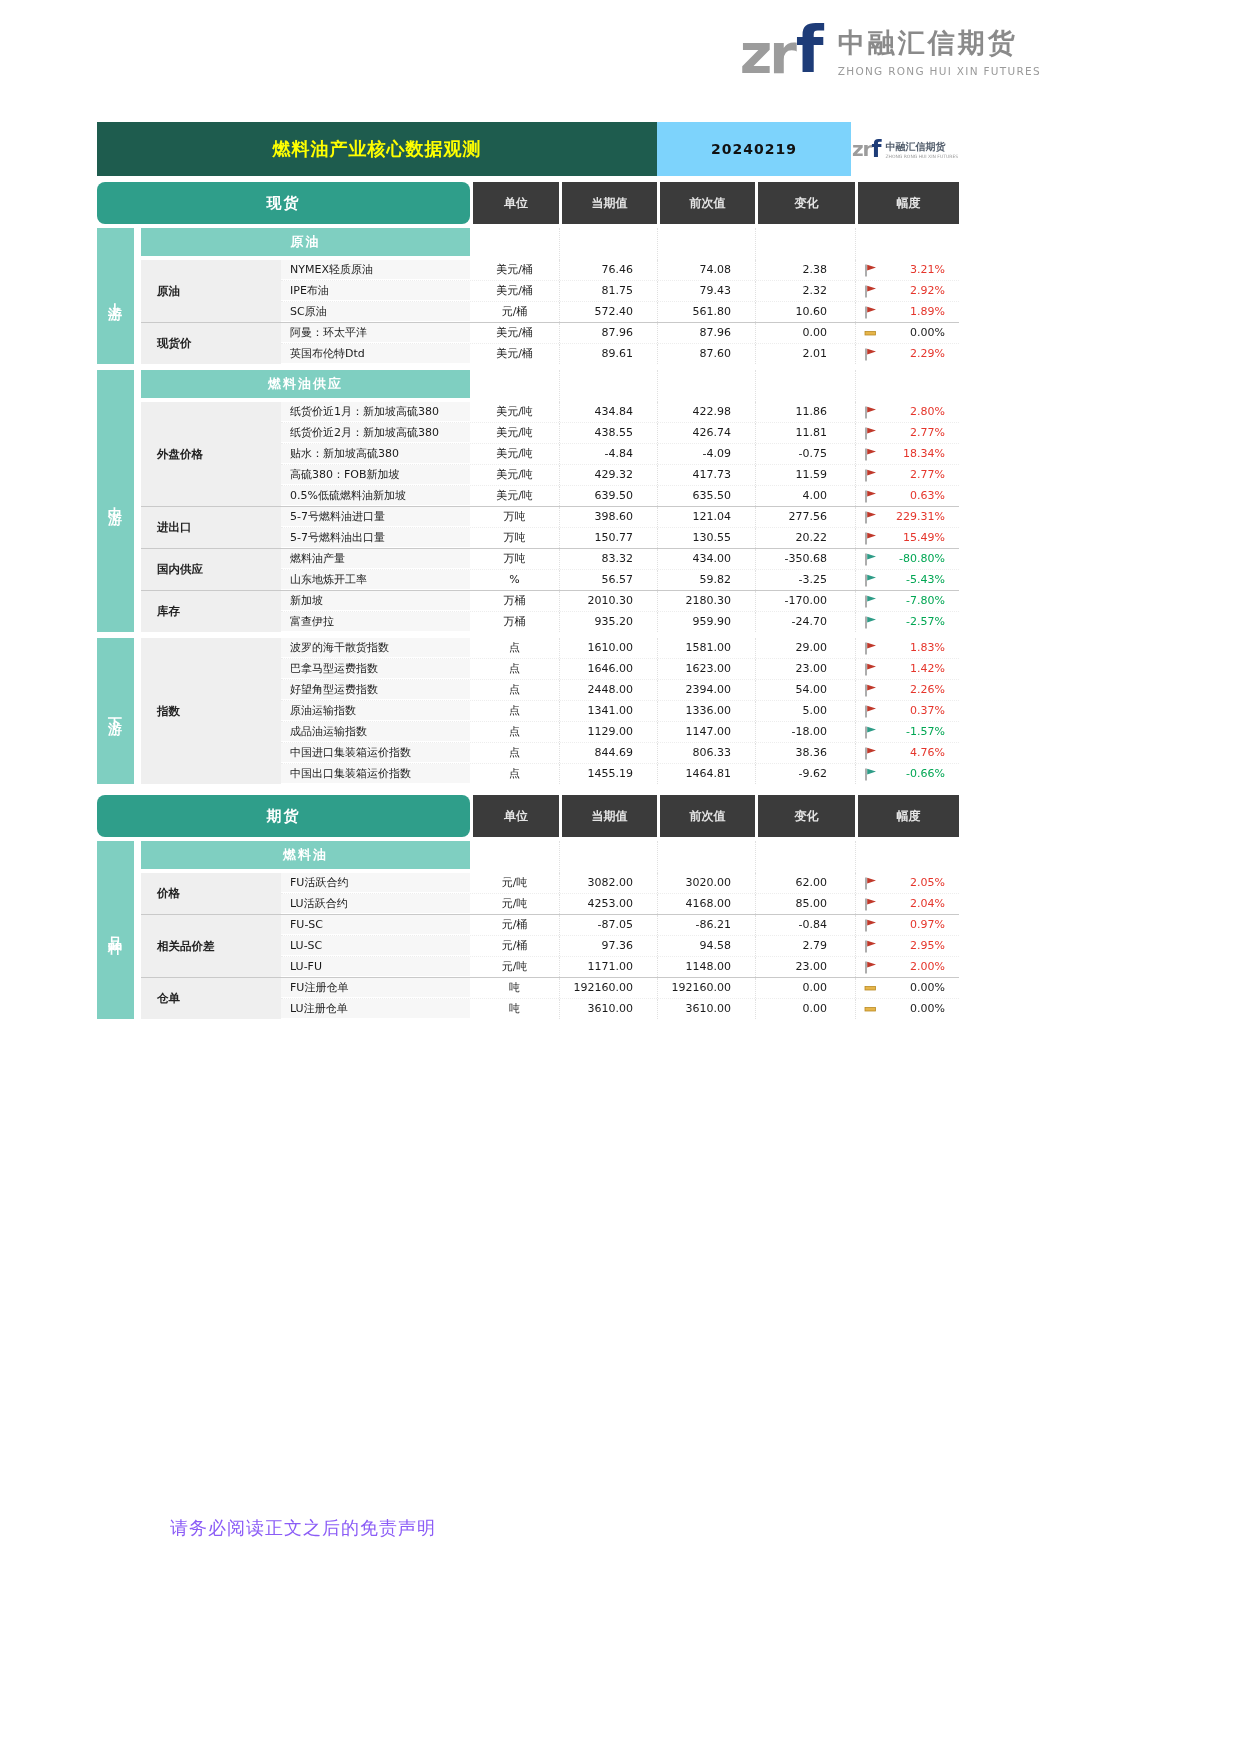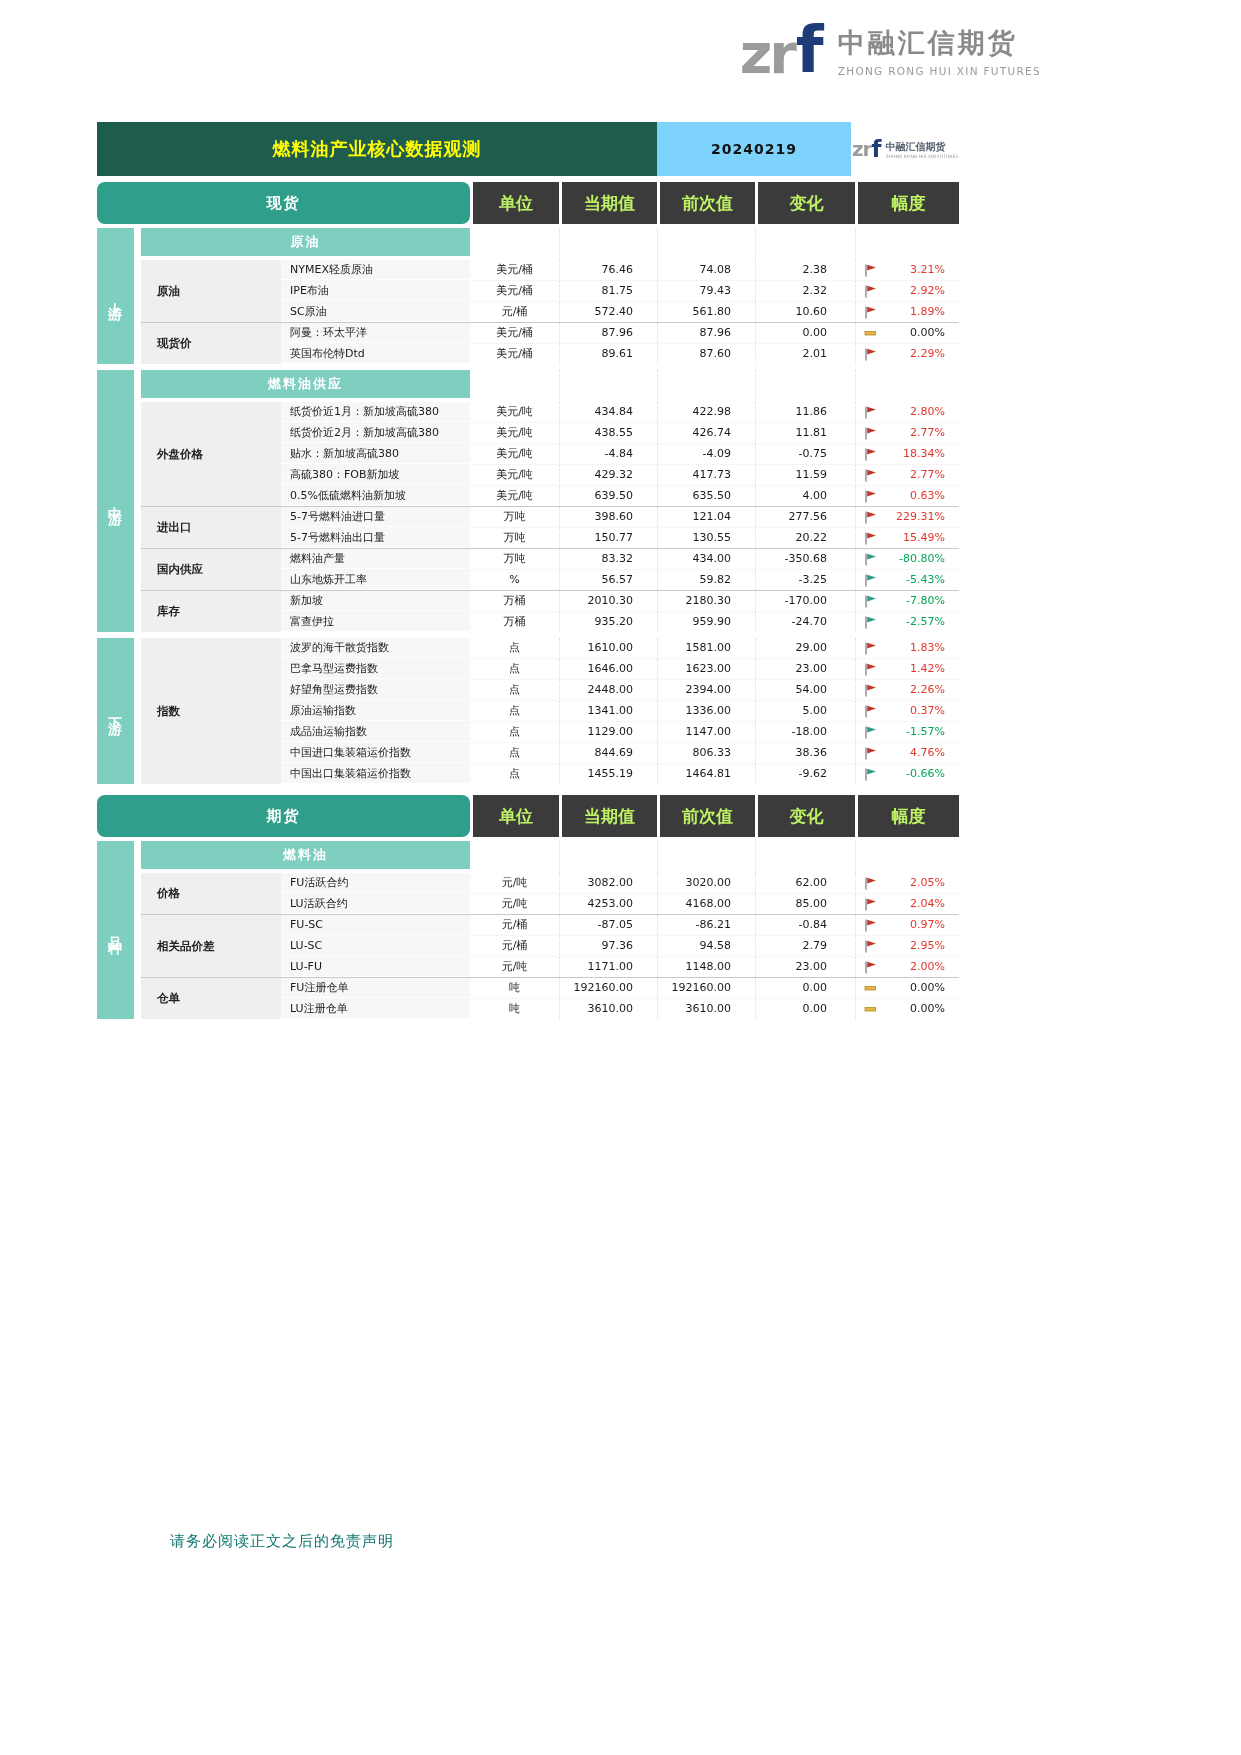--- a/index.html
+++ b/index.html
@@ -27,21 +27,21 @@
   .tl-zr{font-size:20px;font-weight:bold;color:#9C9C9C;letter-spacing:-1px;}
   .tl-f{font-size:23px;font-weight:bold;color:#1E3C78;}
   .tl-names{margin-left:4px;}
   .tl-cn{font-size:10px;font-weight:bold;color:#55606E;white-space:nowrap;}
   .tl-en{font-size:4.5px;color:#999;white-space:nowrap;}
 
   
   .table-header-row{display:flex;height:42px;margin-top:6px;margin-bottom:4px;}
   .th-main{width:373px;background:#2F9E8A;color:#fff;font-weight:bold;font-size:15px;
            display:flex;align-items:center;justify-content:center;letter-spacing:2px;border-radius:8px;}
-  .th-col{background:#3B3B3B;color:#bef264;font-weight:bold;font-size:17px;margin-left:3px;
+  .th-col{background:#3B3B3B;color:#e5e5e5;font-weight:bold;font-size:12px;margin-left:3px;
           display:flex;align-items:center;justify-content:center;}
   .w-unit{width:86px;} .w-cur{width:95px;} .w-prev{width:95px;} .w-chg{width:97px;} .w-pct{width:101px;}
   .futures-gap{margin-top:11px;}
 
   
   .section{display:flex;margin-bottom:6px;}
   .section-label{width:37px;background:#7FCFC1;color:#fff;font-weight:bold;font-size:14px;
                  display:flex;align-items:center;justify-content:center;
                  writing-mode:vertical-rl;text-orientation:upright;letter-spacing:5px;}
   .section-body{margin-left:7px;flex:1;}
@@ -66,21 +66,21 @@
   .c-prev{width:98px;text-align:right;padding-right:24px;box-sizing:border-box;border-left:1px dotted #E0E0E0;}
   .c-chg{width:100px;text-align:right;padding-right:28px;box-sizing:border-box;border-left:1px dotted #E0E0E0;}
   .c-pct{width:104px;display:flex;align-items:center;justify-content:space-between;
          padding:0 14px 0 8px;box-sizing:border-box;border-left:1px dotted #E0E0E0;}
   .pct-up{color:#E5352B;} .pct-down{color:#00A653;} .pct-flat{color:#222;}
 
   
   .source{margin-top:12px;margin-left:-8px;font-family:"DejaVu Serif","Liberation Serif",serif;
           font-size:13.5px;color:#222;}
   .disclaimer{position:absolute;left:170px;top:1516px;font-family:"DejaVu Serif","Liberation Serif",serif;
-              font-size:15px;color:#0f766e;letter-spacing:1px;margin-top:16px;}
+              font-size:18px;color:#8b5cf6;letter-spacing:1px;}
 </style>
 </head>
 <body>
 
 <div class="page">
 
   <div class="top-logo">
     <div class="lg-mark">
       <span class="lg-zr">zr</span>
       <span class="lg-f">f</span>

